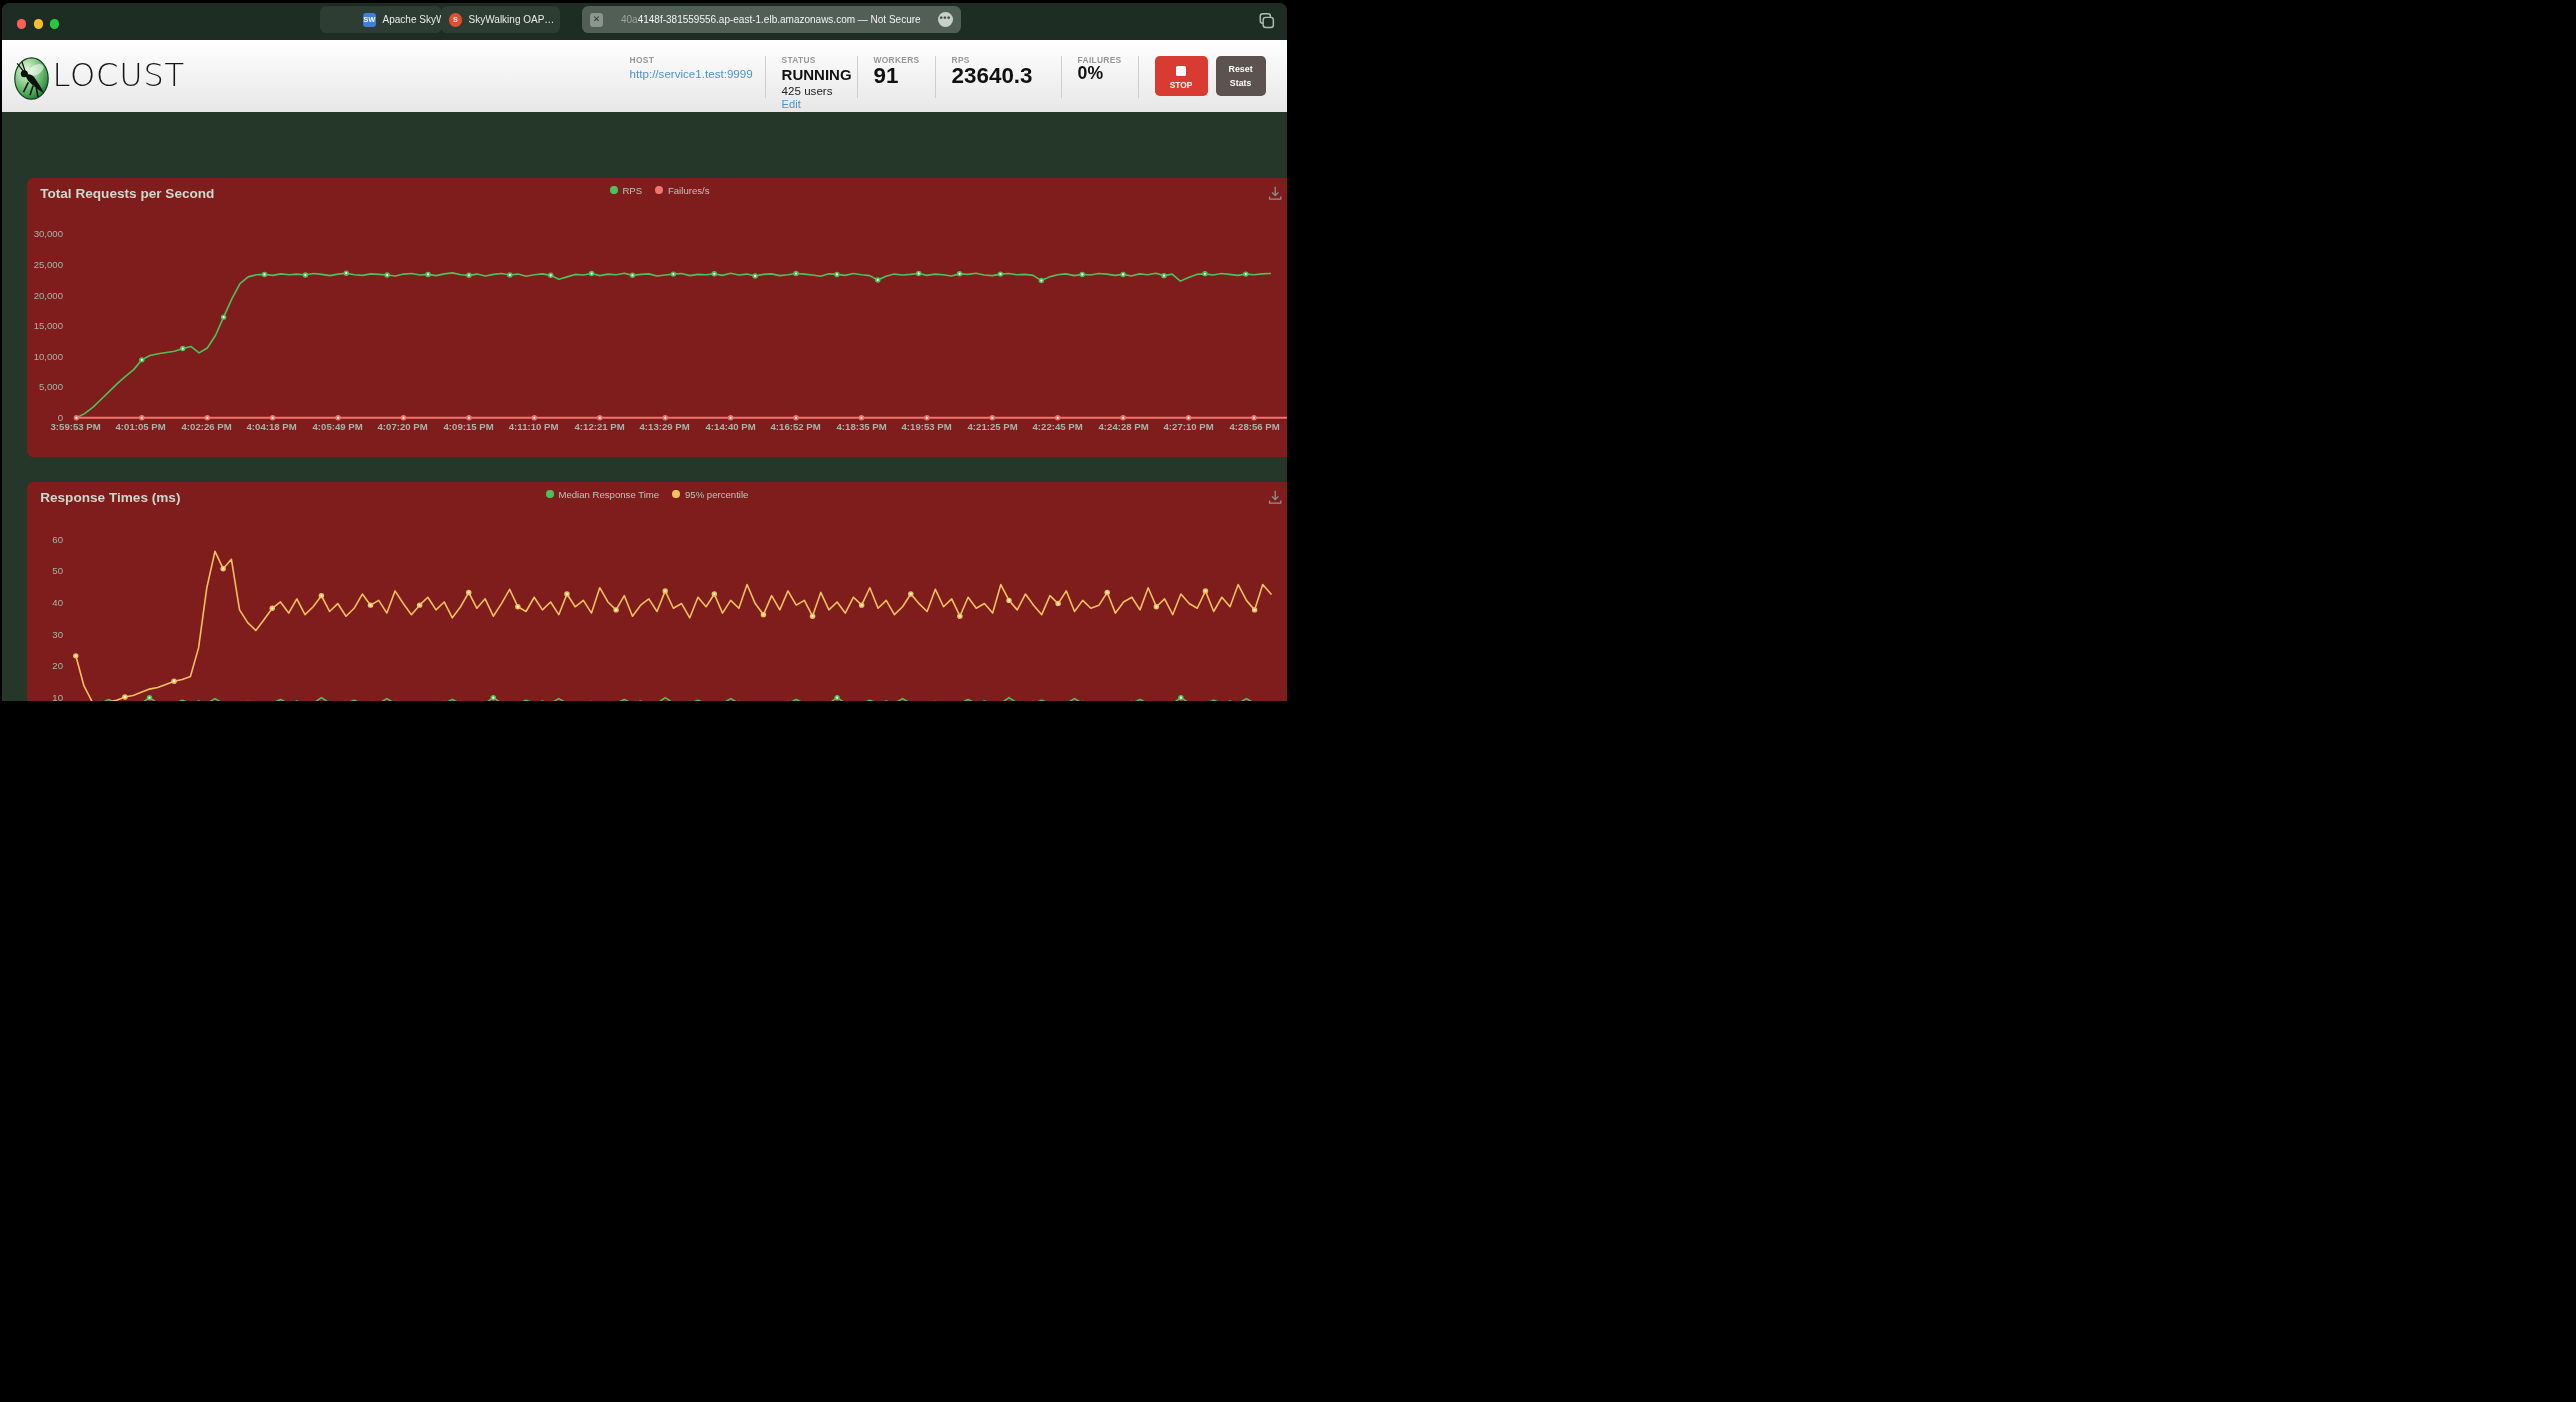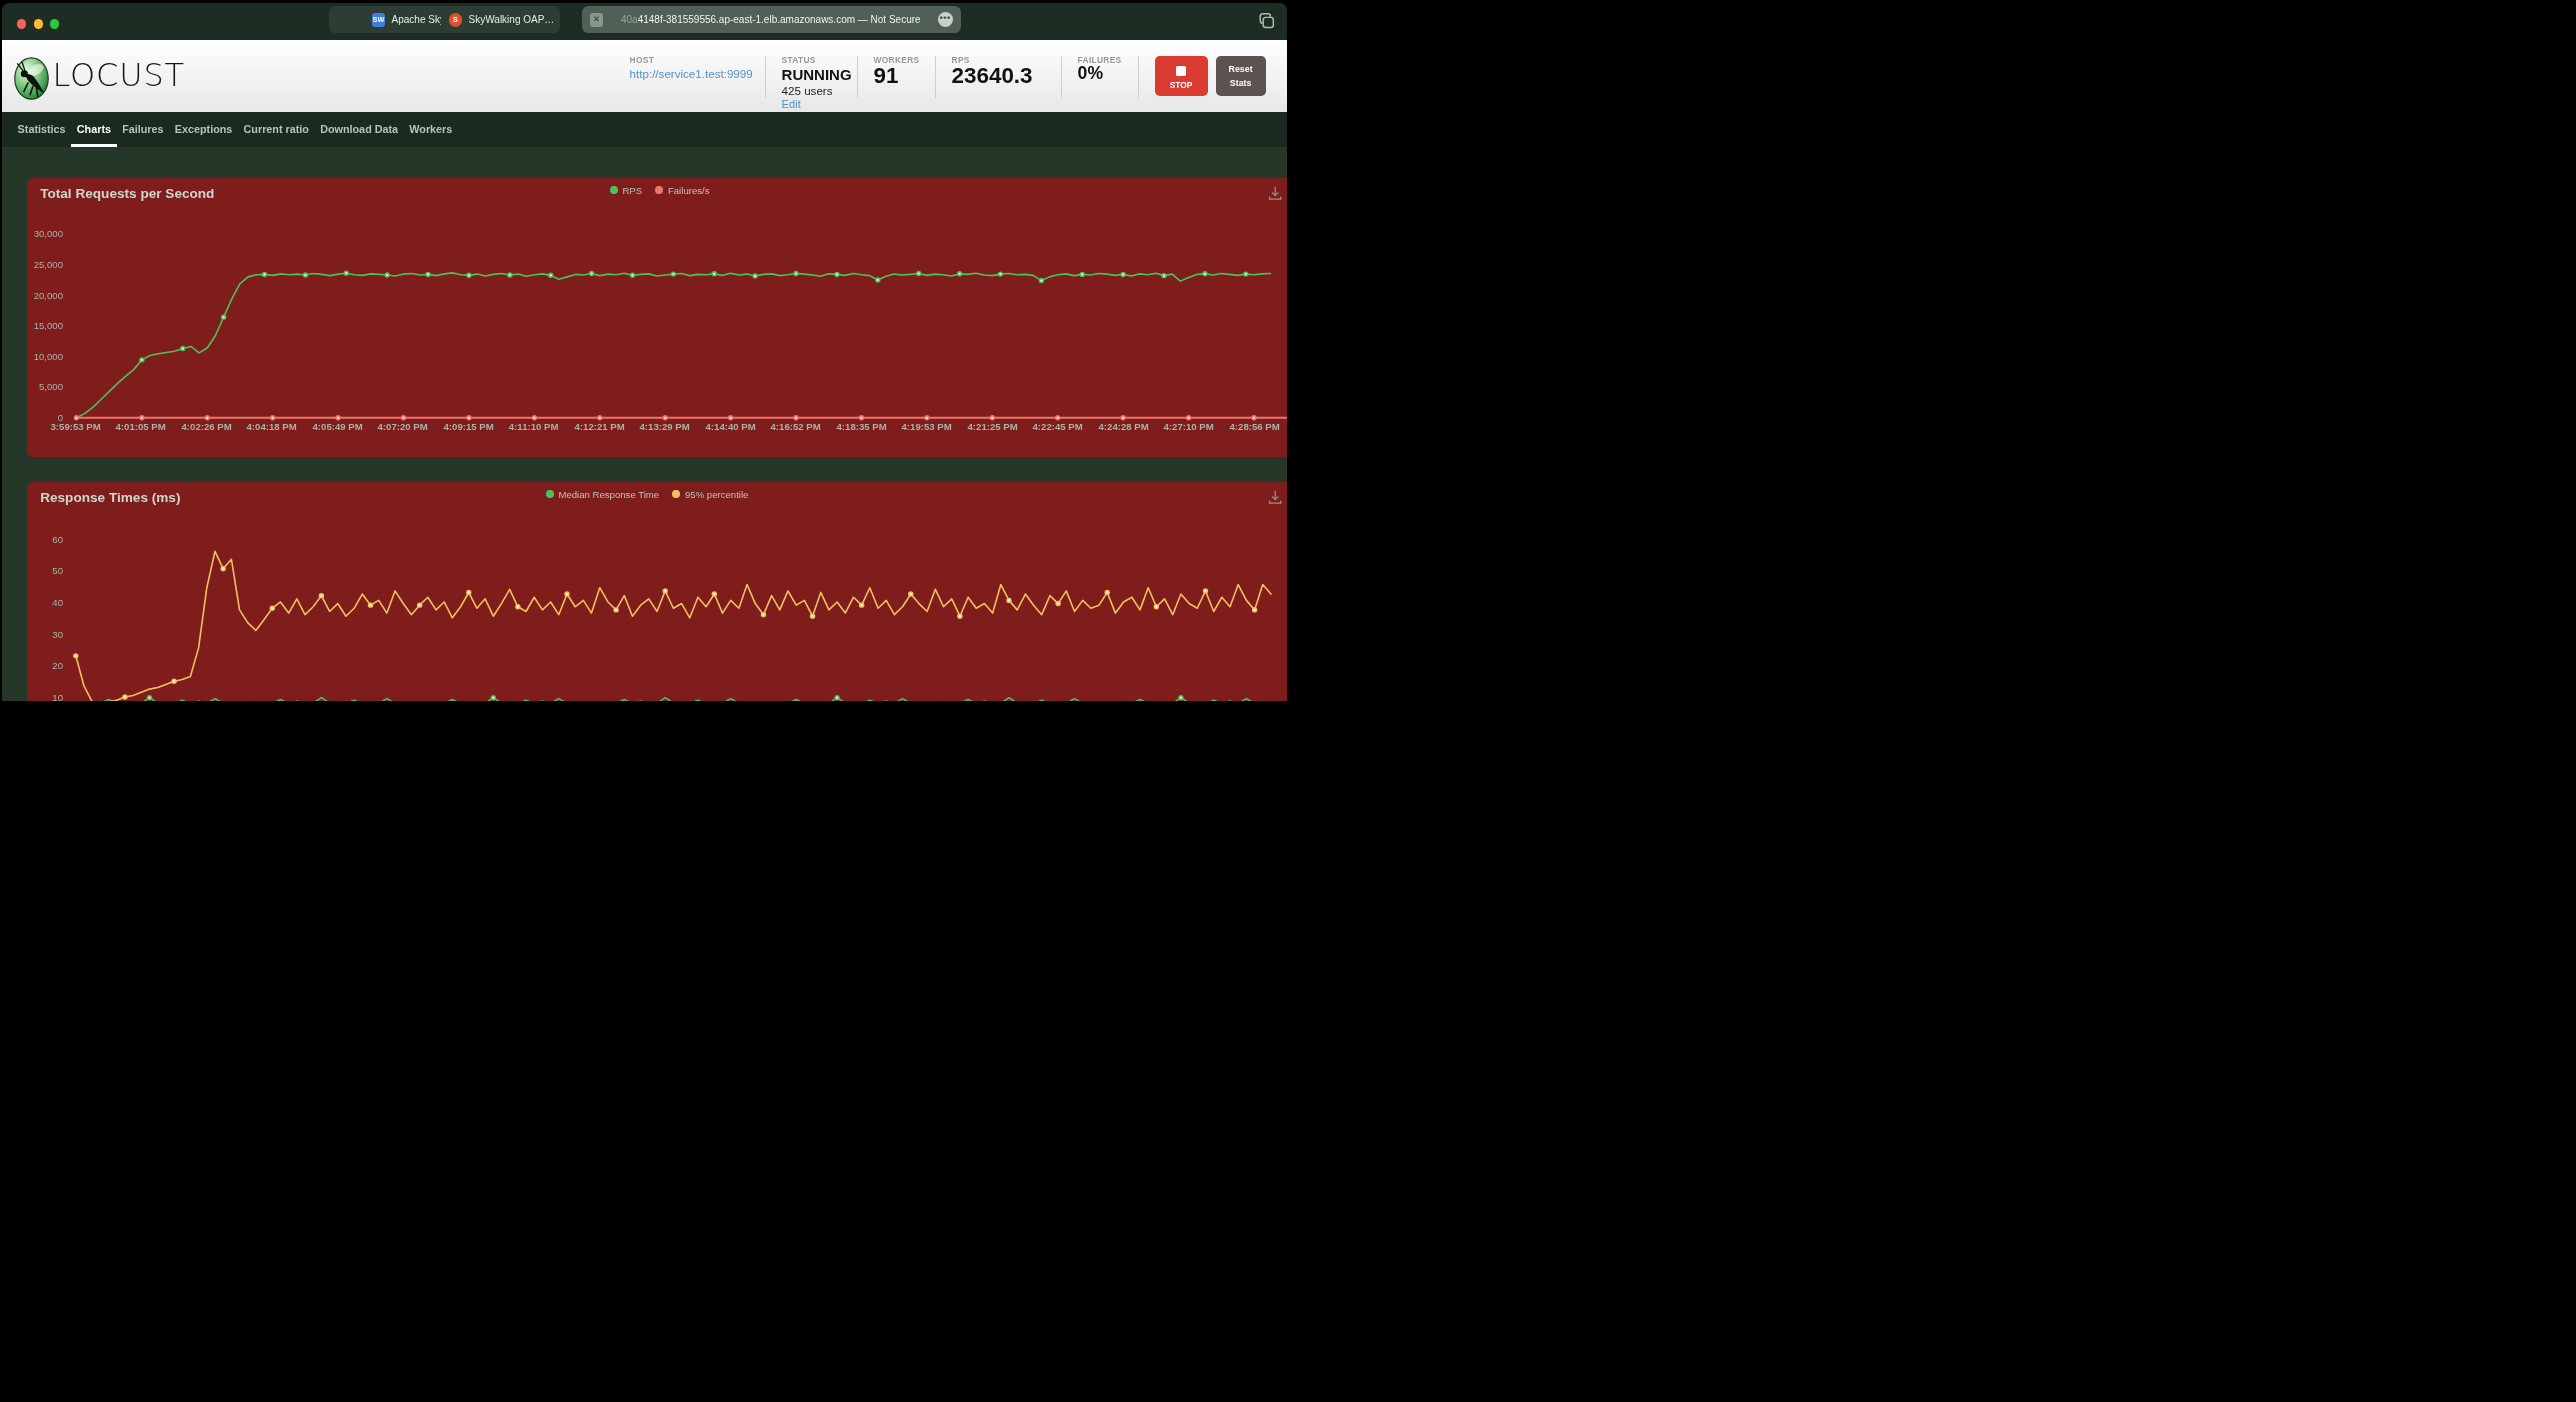--- a/index.html
+++ b/index.html
@@ -56,21 +56,21 @@
 </head>
 <body>
 
 <div class="window">
 
   <div class="titlebar">
     <div class="tl" style="left: 15px; background: rgb(251, 95, 87);"></div>
     <div class="tl" style="left: 32px; background: rgb(254, 188, 46);"></div>
     <div class="tl" style="left: 48px; background: rgb(40, 200, 64);"></div>
 
-    <div class="tab inactive" style="left:327px;width:122px;padding-left:43px;">
+    <div class="tab inactive" style="left:318px;width:122px;padding-left:43px;">
       <span class="favicon" style="background: rgb(61, 127, 217);">SW</span>
       <span>Apache SkyWalki…</span>
     </div>
     <div class="tab inactive" style="left:439px;width:119px;">
       <span class="favicon" style="border-radius: 50%; background: rgb(224, 80, 46);">S</span>
       <span>SkyWalking OAP…</span>
     </div>
     <div class="tab active" style="left:580px;width:379px;">
       <span class="closebox">✕</span>
       <span class="tab-url"><span class="dimtext">40a</span><span>4148f-381559556.ap-east-1.elb.amazonaws.com — Not Secure</span></span>
@@ -137,29 +137,20 @@
     <button class="btn" style="left:1153px;width:53px;background:#d93a31;">
       <span style="display:block;width:10.4px;height:10.4px;background:#fff;border-radius:1.6px;margin:3.2px auto 4px;"></span>
       <span>STOP</span>
     </button>
     <button class="btn" style="left:1214px;width:50px;background:#5c5250;font-size:8.8px;line-height:1.6;">
       <span>Reset</span><br>
       <span>Stats</span>
     </button>
   </div>
 
-  <div class="nav">
-      <div class="nav-item">Statistics</div>
-      <div class="nav-item active">Charts</div>
-      <div class="nav-item">Failures</div>
-      <div class="nav-item">Exceptions</div>
-      <div class="nav-item">Current ratio</div>
-      <div class="nav-item">Download Data</div>
-      <div class="nav-item">Workers</div>
-    </div>
 
   <div class="main">
     <div class="panel" style="top: 31px; height: 279px;">
       <div class="ptitle">Total Requests per Second</div>
       <div class="legend" style="left: 583px;">
           <span class="legend-item">
             <span class="legend-dot" style="background: rgb(77, 192, 91);"></span>
             <span>RPS</span>
           </span>
           <span class="legend-item">

